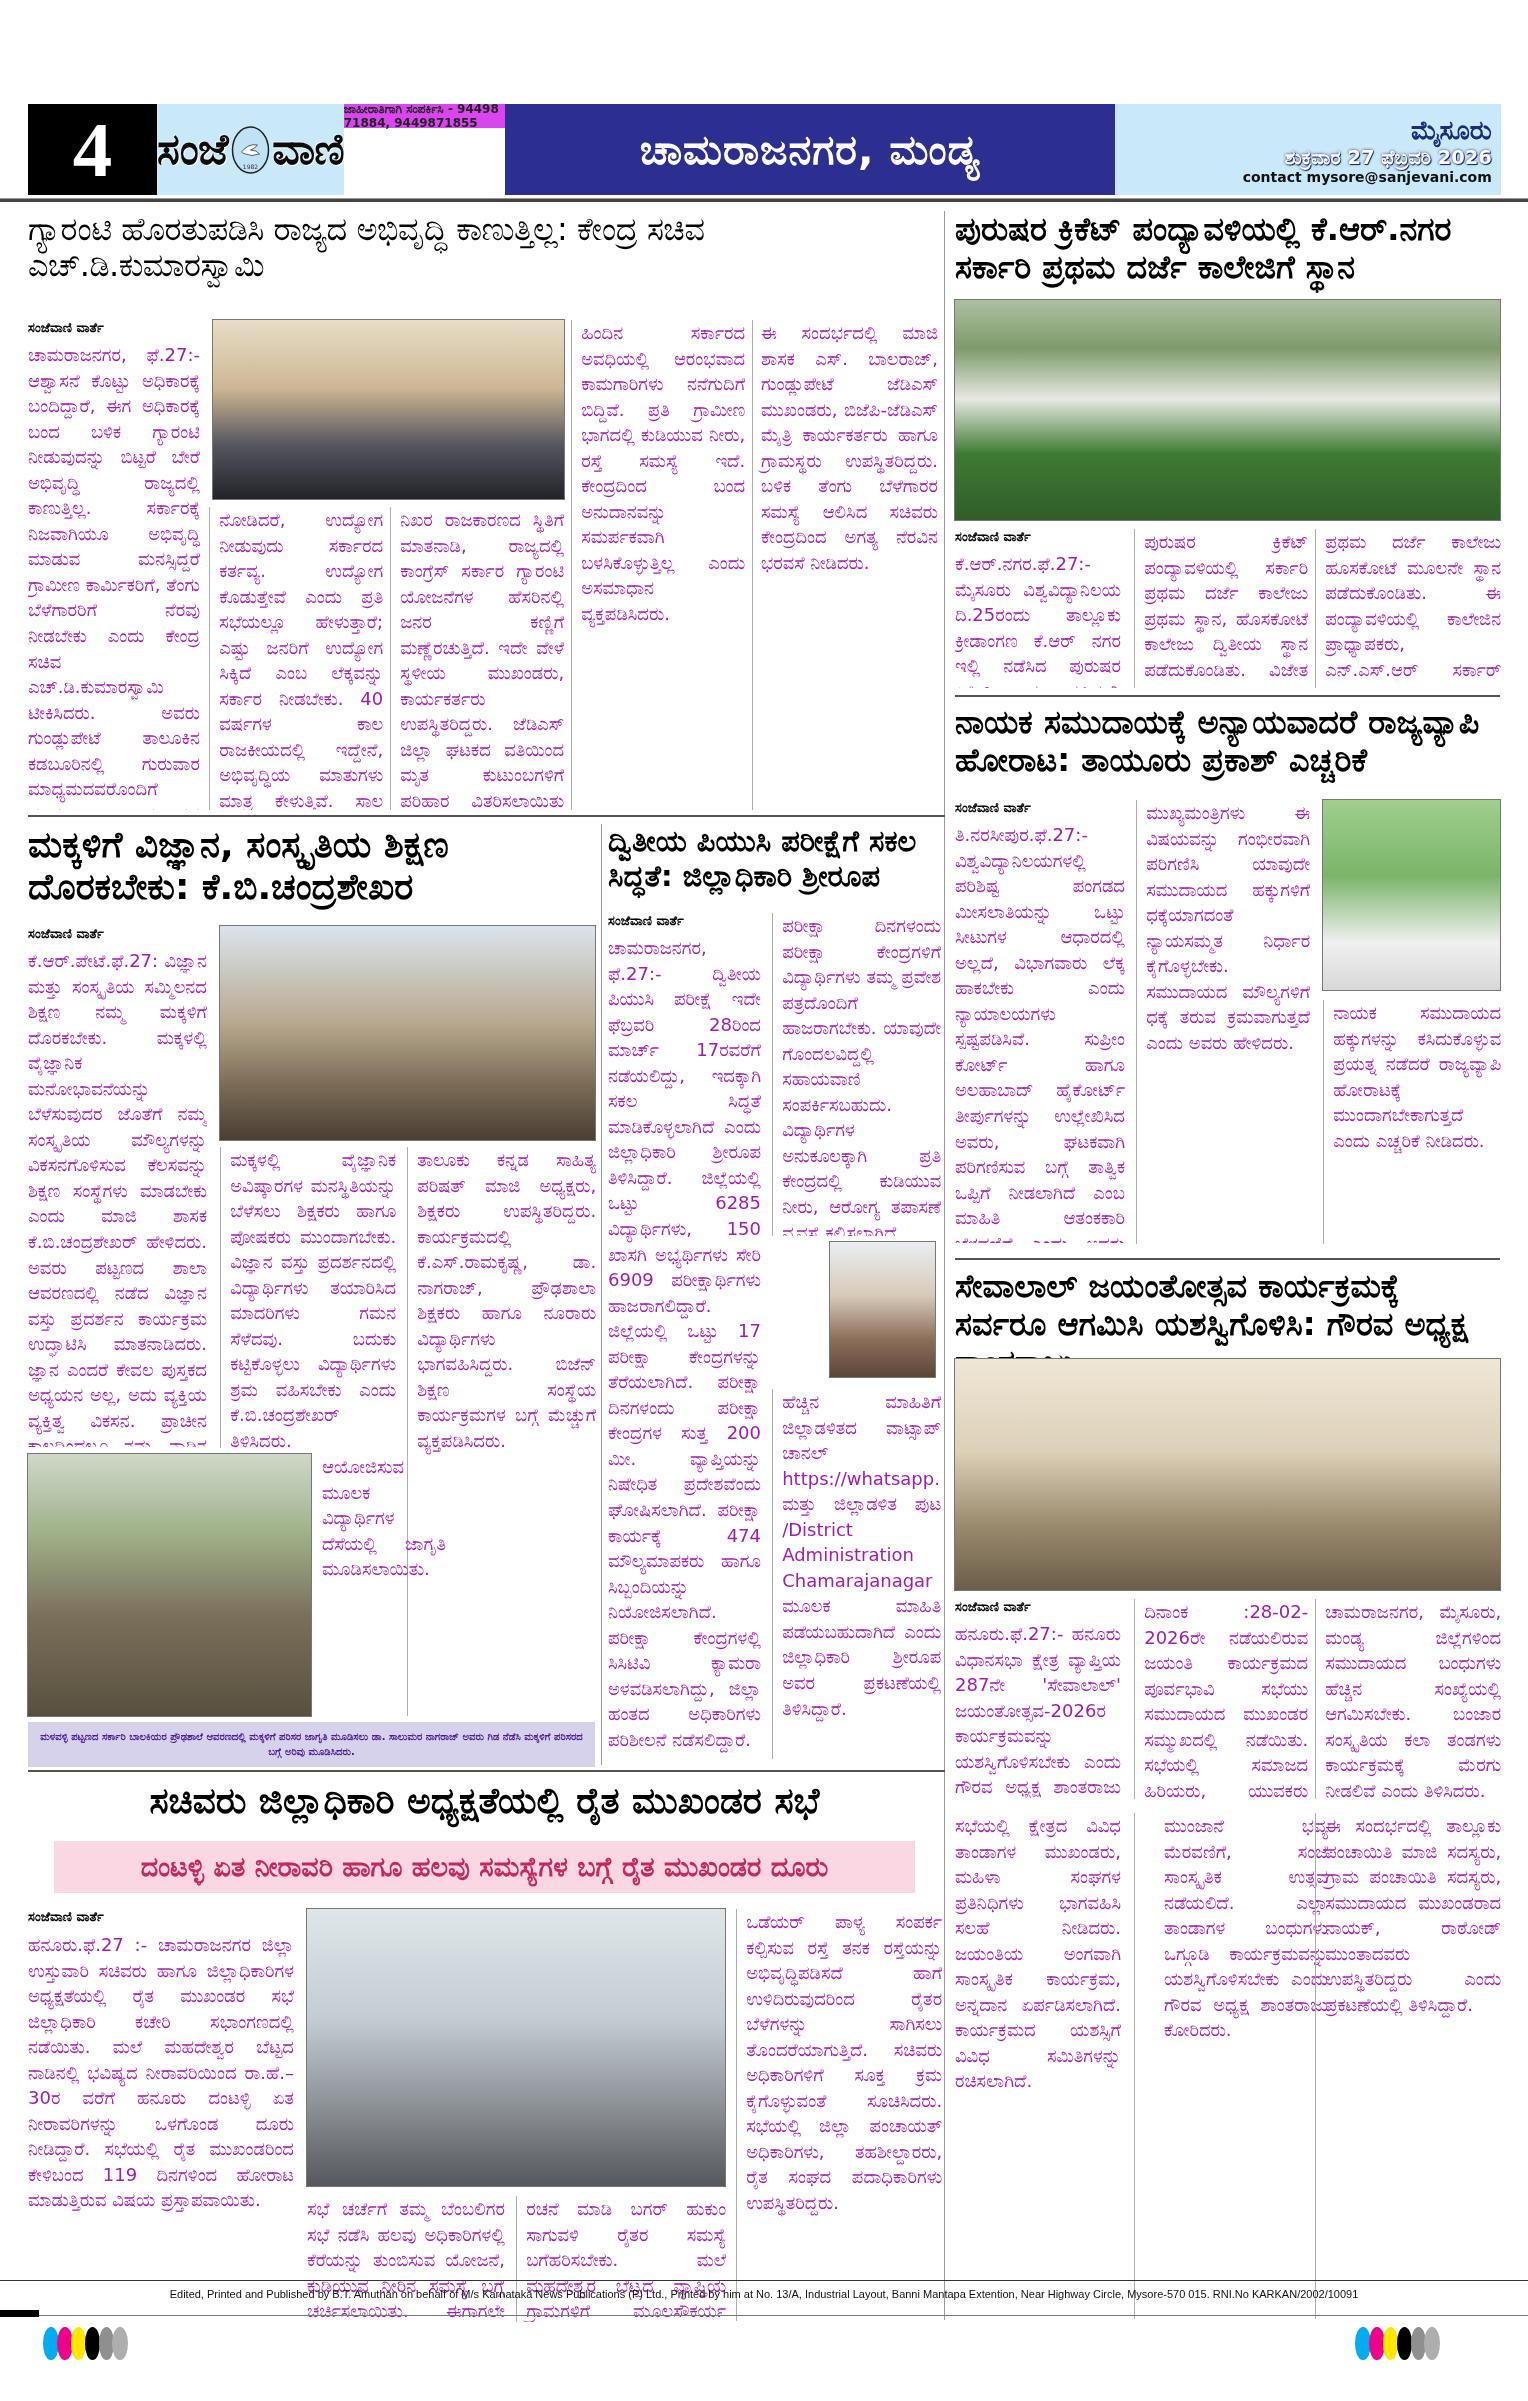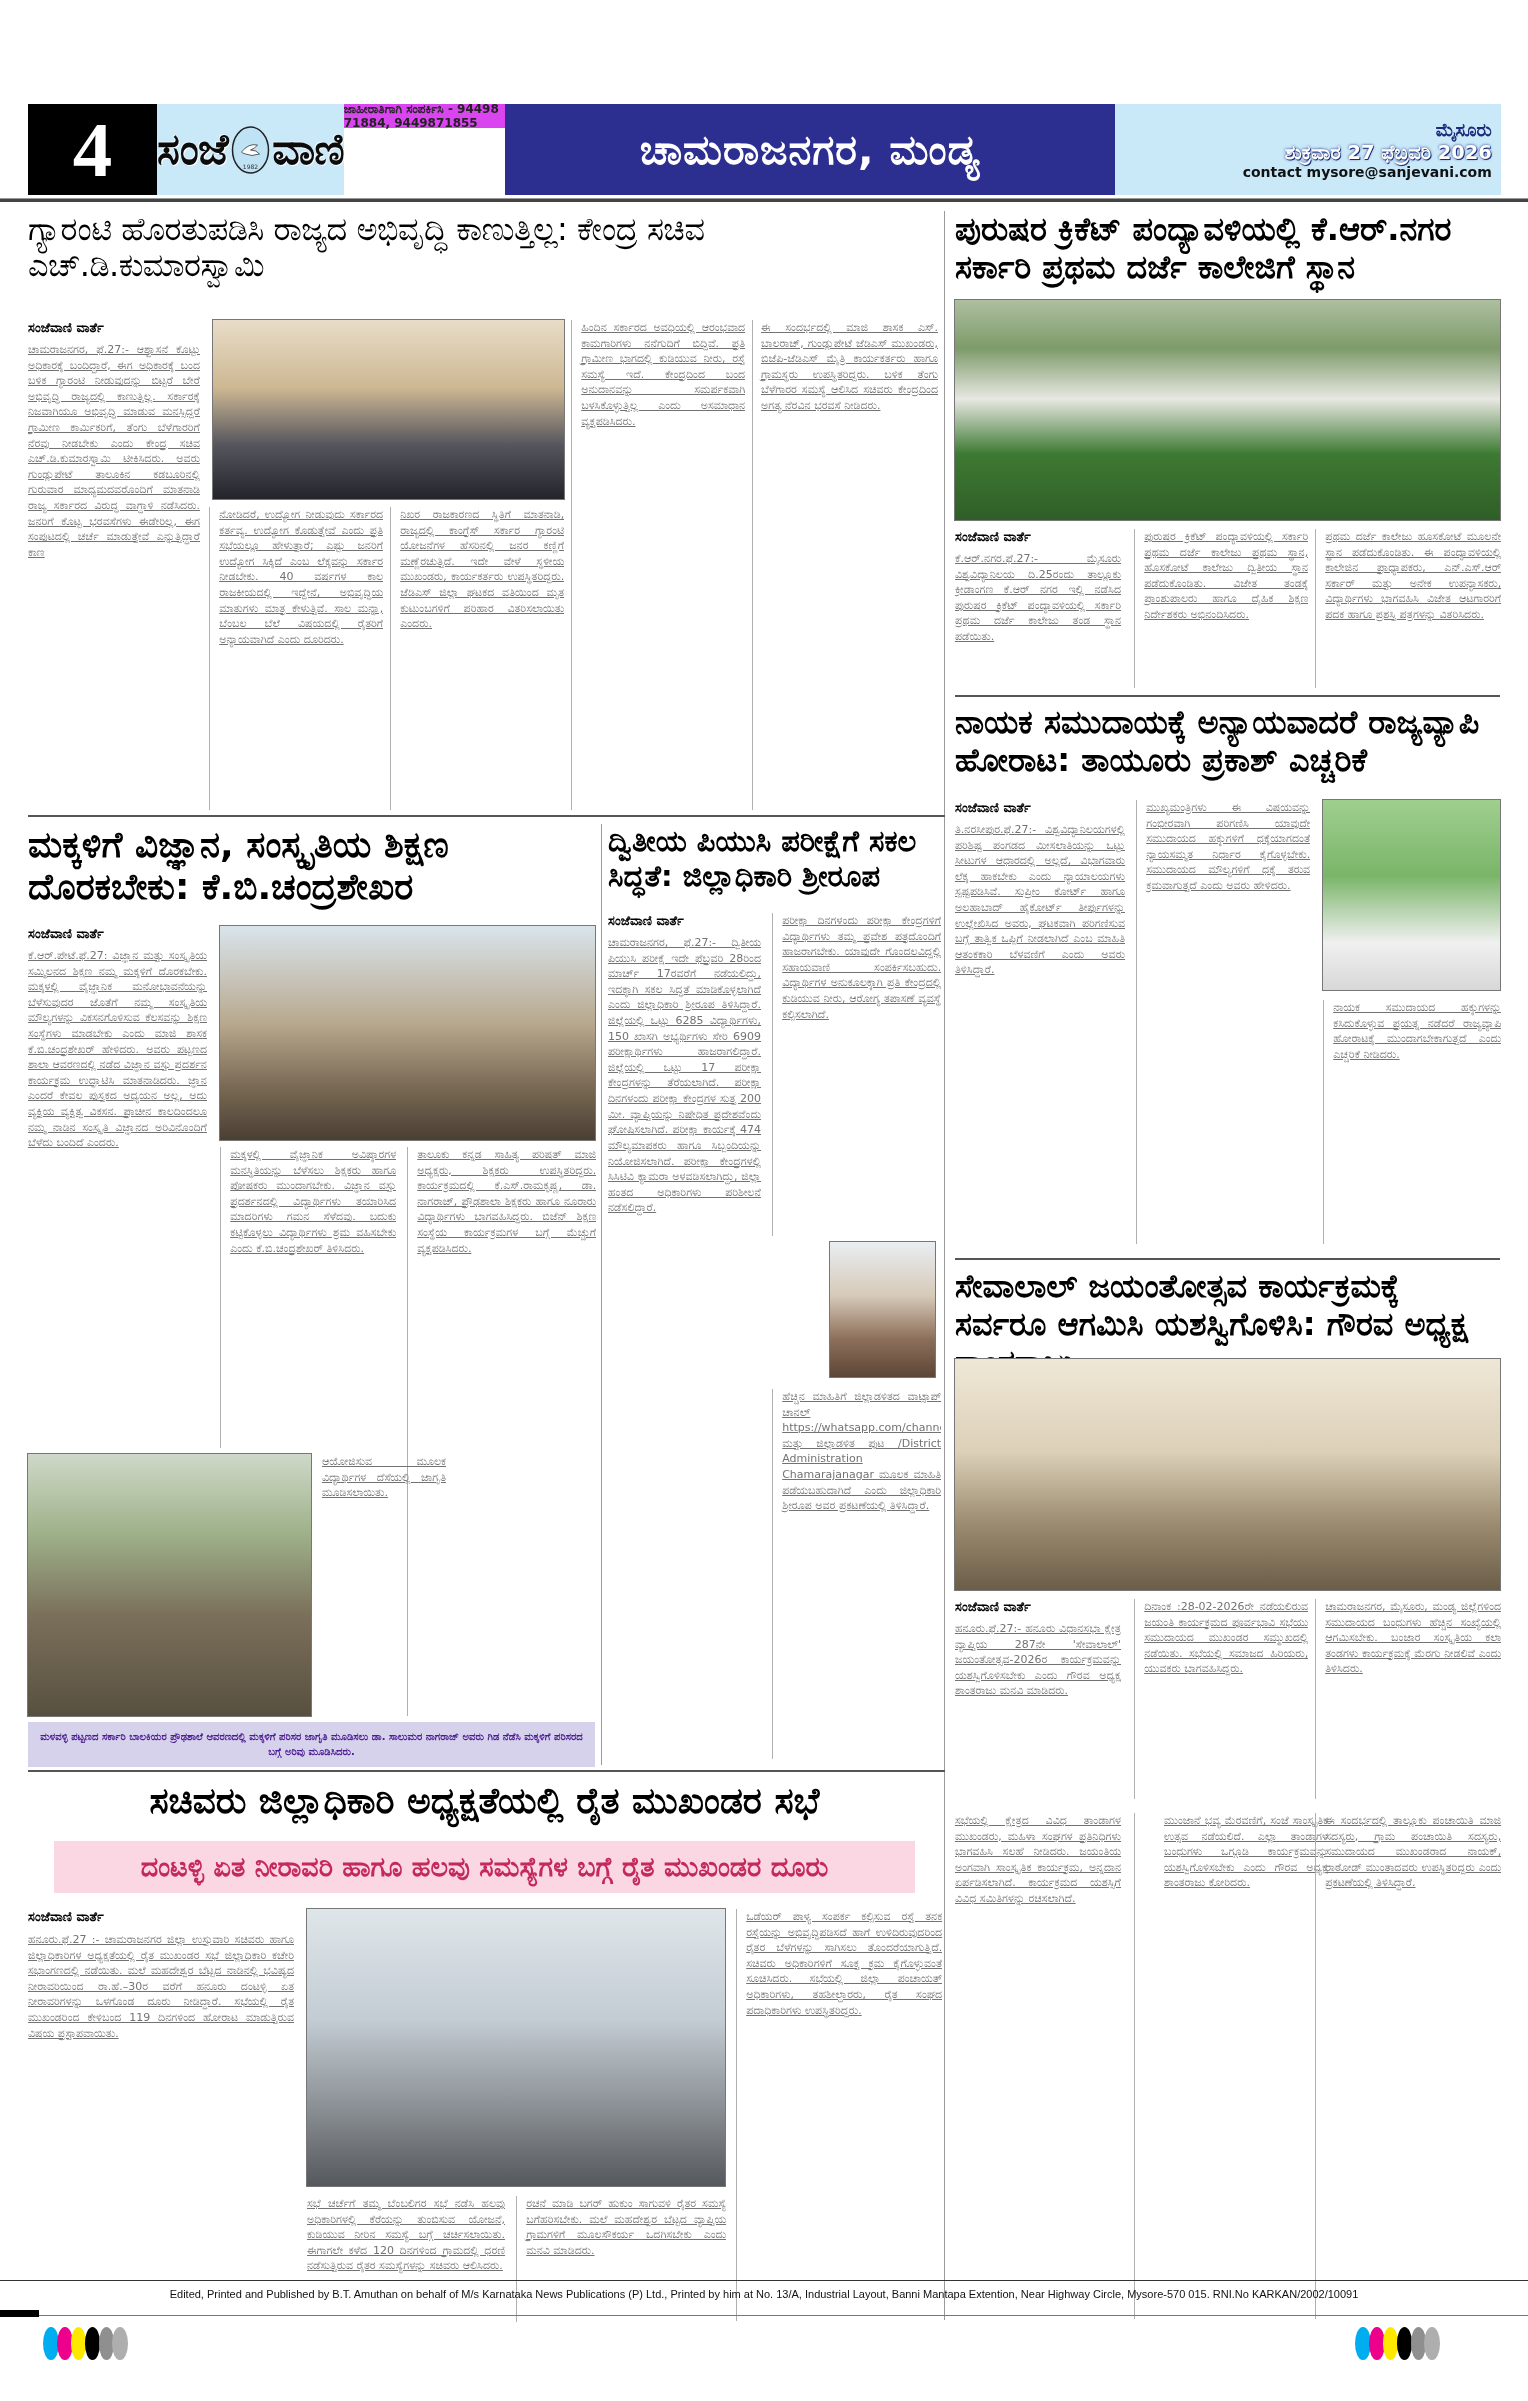--- a/index.html
+++ b/index.html
@@ -13,34 +13,34 @@
   .mast{width:348px;display:flex;flex-direction:row;}
   .mast-logo{flex:1;background:#c9e8f8;display:flex;align-items:center;justify-content:center;gap:1.8px;}
   .mast-logo .mword{font-family:"Liberation Serif",serif;font-weight:900;font-size:43px;color:#0c0c0c;
          text-shadow:0.9px 0.9px 0 #fff,-0.9px -0.9px 0 #e8f6ff;letter-spacing:-0.9px;}
   .mast-ad{height:24px;background:#d946ef;font-size:12px;font-weight:700;display:flex;
          align-items:center;justify-content:center;color:#222;}
   .regionbar{flex:1;background:#2d2f90;color:#fff;display:flex;align-items:center;justify-content:center;
          font-size:41px;font-weight:800;letter-spacing:0.9px;}
   .hdr-right{width:386px;background:#c9e8f8;display:flex;flex-direction:column;align-items:flex-end;
          justify-content:center;padding:1.8px 9.2px;box-sizing:border-box;}
-  .edition{color:#1b2a7b;font-weight:800;font-size:18px;}
+  .edition{color:#1b2a7b;font-weight:800;font-size:26px;}
   .dateline{color:#fff;font-weight:800;font-size:19.4px;text-shadow:0 0 2.8px #1b2a7b,0.9px 0.9px 0 #1b2a7b;}
   .contactline{color:#111;font-size:14px;font-weight:700;}
   .hdr-rule{position:absolute;left:0;top:198px;width:1528px;height:2.8px;background:#444;
          border-top:0.9px solid #999;}
   
   .hr{position:absolute;height:1.8px;background:#555;}
   .vsep{position:absolute;width:0.9px;background:#9a9a9a;}
   
   .h-xl{font-size:32px;font-weight:400;line-height:1.14;letter-spacing:-0.5px;color:#000;}
   .h-lg{font-size:36px;font-weight:800;line-height:1.16;color:#000;}
   .h-md{font-size:32px;font-weight:800;line-height:1.18;color:#000;}
   .h-sm{font-size:29px;font-weight:800;line-height:1.2;color:#000;}
-  .col{position:absolute;overflow:hidden;font-size:11px;line-height:1.42;text-align:justify;color:#737373;text-decoration:underline;}
+  .col{position:absolute;overflow:hidden;font-size:18px;line-height:1.42;text-align:justify;color:#a21caf;}
   .rule-l{border-left:0.9px solid #b0b0b0;padding-left:9.2px;}
   .byline{position:absolute;font-size:13px;font-weight:800;color:#000;}
   .ph{position:absolute;outline:0.9px solid #777;}
   .caption{position:absolute;background:#d7d2eb;color:#4c1d95;font-size:10px;font-weight:700;
          text-align:center;line-height:1.5;padding:7.4px 11px;box-sizing:border-box;}
   .pinkband{position:absolute;background:#fbd7e3;color:#c4295c;font-weight:800;font-size:27px;
          display:flex;align-items:center;justify-content:center;}
   
   .ph-press{background:linear-gradient(180deg,#e8ddc8 0%,#cdb793 38%,#55555e 70%,#23232a 100%);}
   .ph-cricket{background:linear-gradient(180deg,#aebfa0 0%,#7d9b6a 22%,#e8e8e2 45%,#3e7a33 70%,#2f5e27 100%);}

